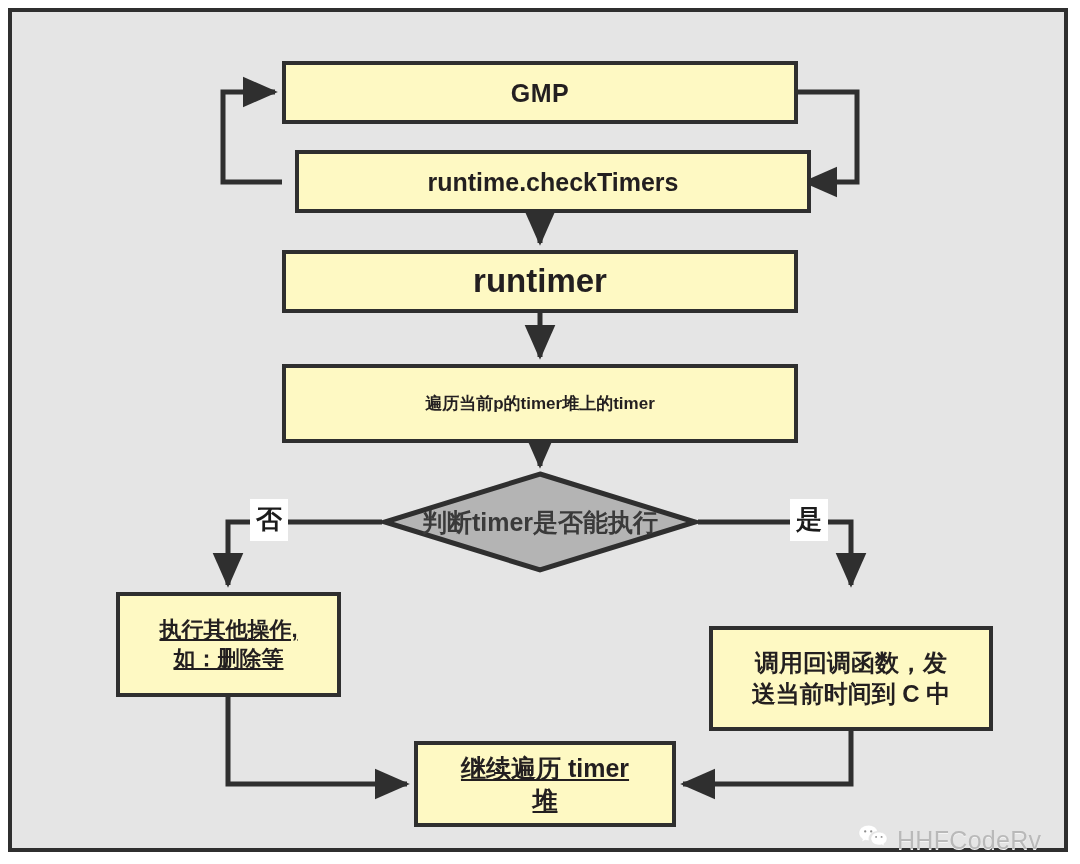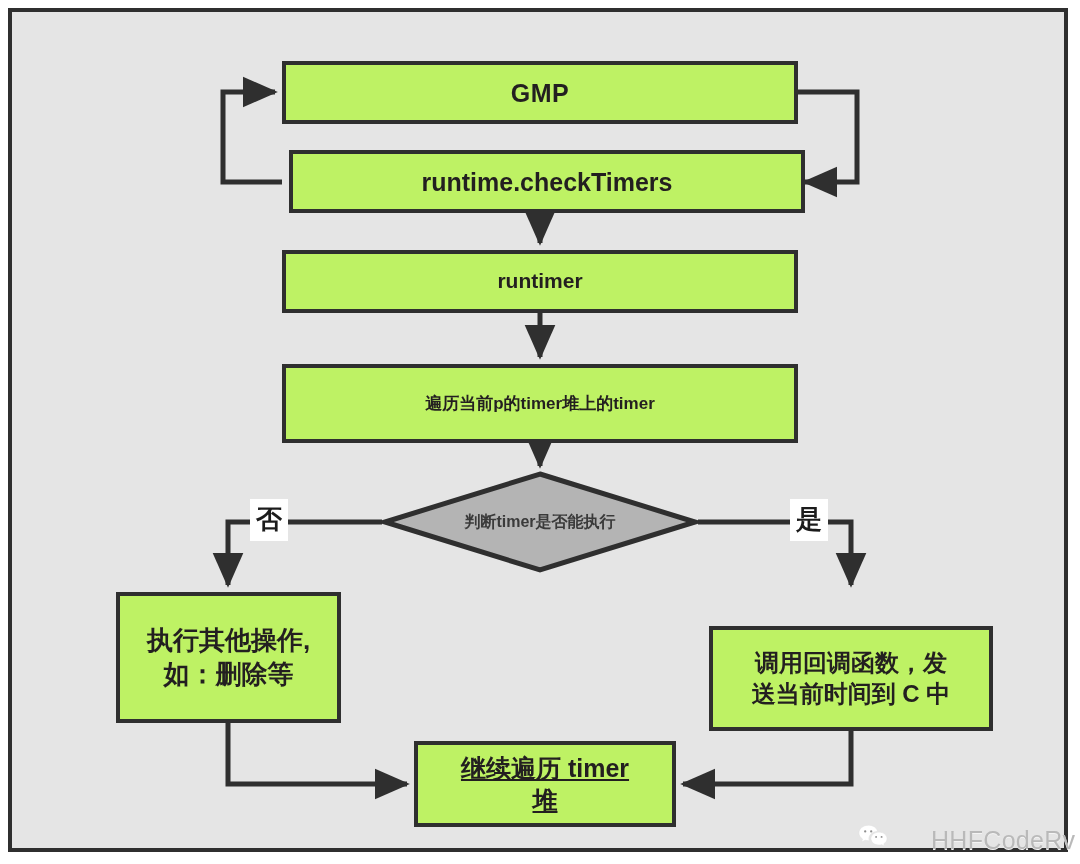--- a/index.html
+++ b/index.html
@@ -33,51 +33,52 @@
   svg#wires {
     position: absolute;
     left: 0;
     top: 0;
     width: 1080px;
     height: 864px;
     pointer-events: none;
   }
   .node {
     position: absolute;
-    background: #bef264;
+    background: #fef9c3;
     border: 4px solid #2f2f2f;
     box-sizing: border-box;
     display: flex;
     align-items: center;
     justify-content: center;
     text-align: center;
     color: #231f20;
     font-weight: bold;
     line-height: 1.28;
     white-space: pre-line;
   }
   #node-gmp {
     left: 270px; top: 49px; width: 516px; height: 63px;
     font-size: 25px; letter-spacing: .5px;
   }
   #node-checktimers {
-    left: 277px; top: 138px; width: 516px; height: 63px;
+    left: 283px; top: 138px; width: 516px; height: 63px;
     font-size: 25px;
   }
   #node-runtimer {
     left: 270px; top: 238px; width: 516px; height: 63px;
-    font-size: 21px;
+    font-size: 33px;
   }
   #node-traverse {
     left: 270px; top: 352px; width: 516px; height: 79px;
     font-size: 17px;
   }
   #node-other-ops {
-    left: 104px; top: 580px; width: 225px; height: 131px;
-    font-size: 26px;
+    left: 104px; top: 580px; width: 225px; height: 105px;
+    font-size: 22px;
+    text-decoration: underline;
   }
   #node-callback {
     left: 697px; top: 580px; width: 284px; height: 105px;
     font-size: 24px;
     margin-top: 34px;
   }
   #node-continue {
     left: 402px; top: 729px; width: 262px; height: 86px;
     font-size: 25px;
     text-decoration: underline;
@@ -91,21 +92,21 @@
   #node-decision .diamond-shape {
     position: absolute;
     left: 0; top: 0; width: 100%; height: 100%;
   }
   #node-decision .diamond-label {
     position: absolute;
     left: 50%;
     top: 50%;
     transform: translate(-50%, -50%);
     white-space: nowrap;
-    font-size: 16px;
+    font-size: 25px;
     font-weight: bold;
     color: #3a3a3a;
     pointer-events: none;
   }
 
   
   .branch-label {
     position: absolute;
     background: #ffffff;
     color: #1b1b1b;
@@ -124,21 +125,21 @@
     left: 846px;
     top: 812px;
     display: flex;
     align-items: center;
     gap: 9px;
     color: #b9b9b9;
     font-size: 25px;
     letter-spacing: .3px;
     user-select: none;
   }
-  #watermark .wm-text { text-shadow: 0 1px 0 #f4f4f4; margin-left: 34px; }
+  #watermark .wm-text { text-shadow: 0 1px 0 #f4f4f4; }
 </style>
 </head>
 <body>
 
 <div id="stage">
   <div id="canvas">
 
     <svg id="wires" viewBox="0 0 1080 864" xmlns="http://www.w3.org/2000/svg">
       <defs>
         <marker id="arrow" viewBox="0 0 10 10" refX="9.2" refY="5" markerWidth="7" markerHeight="7" orient="auto-start-reverse">

